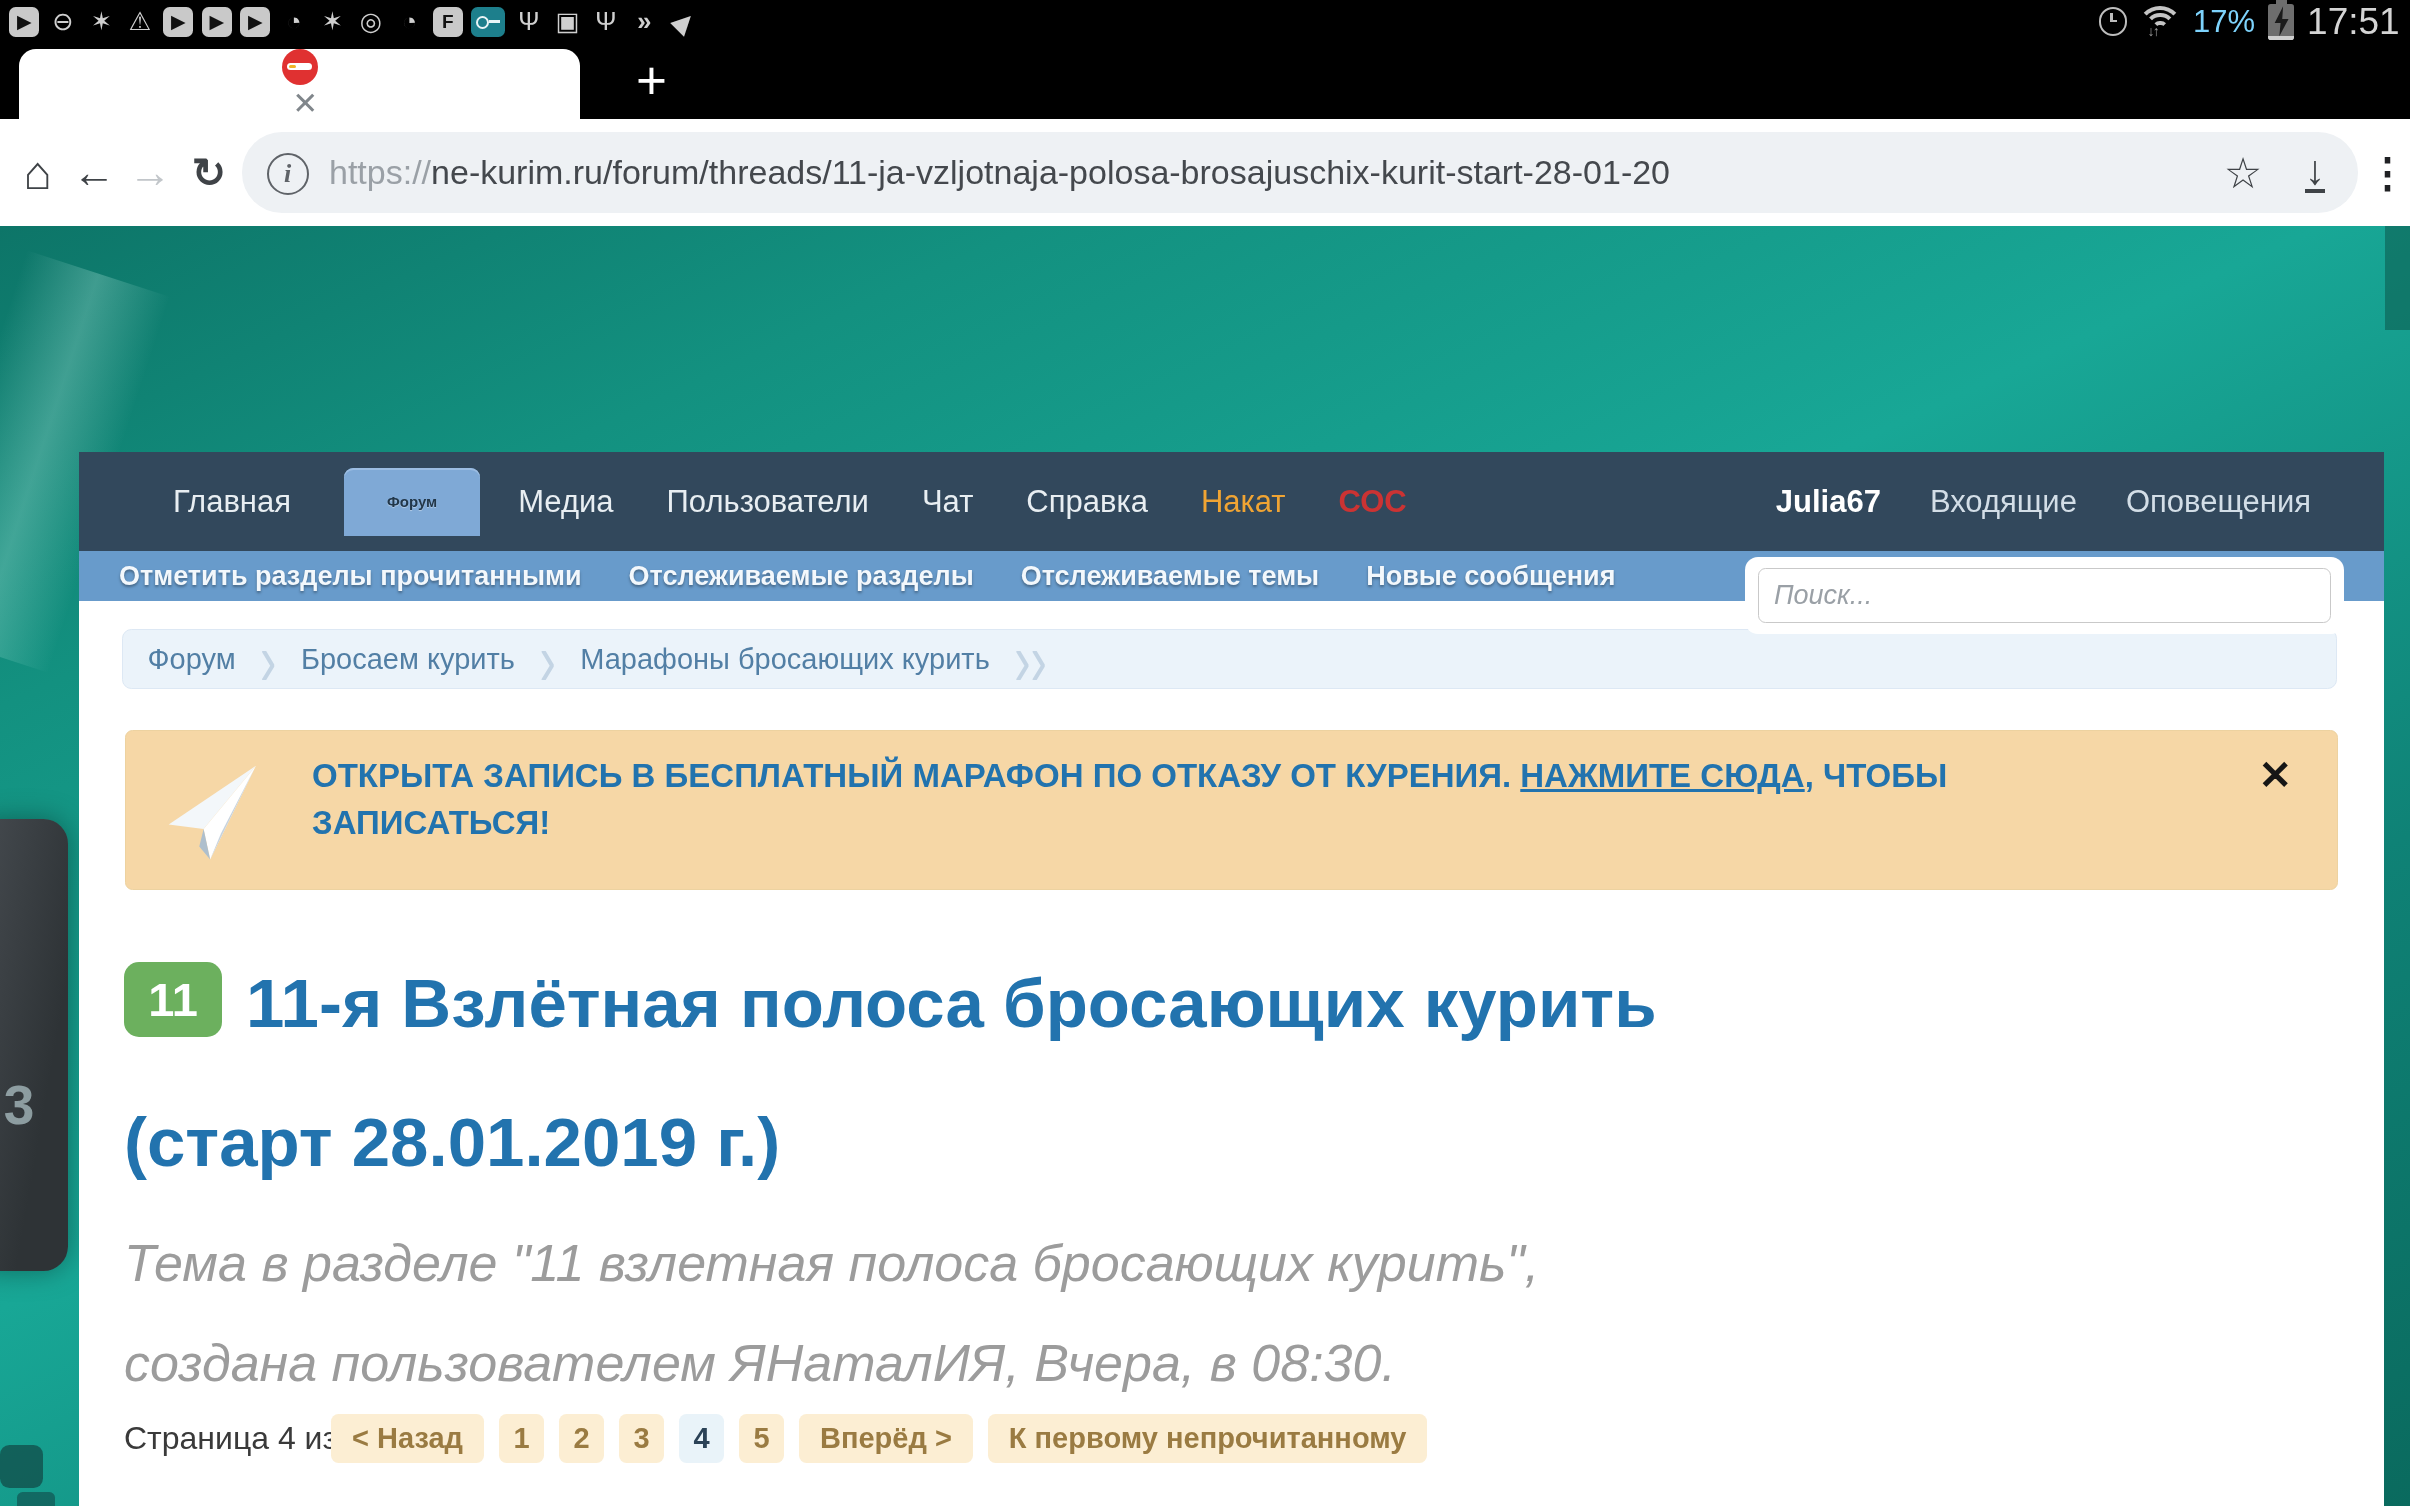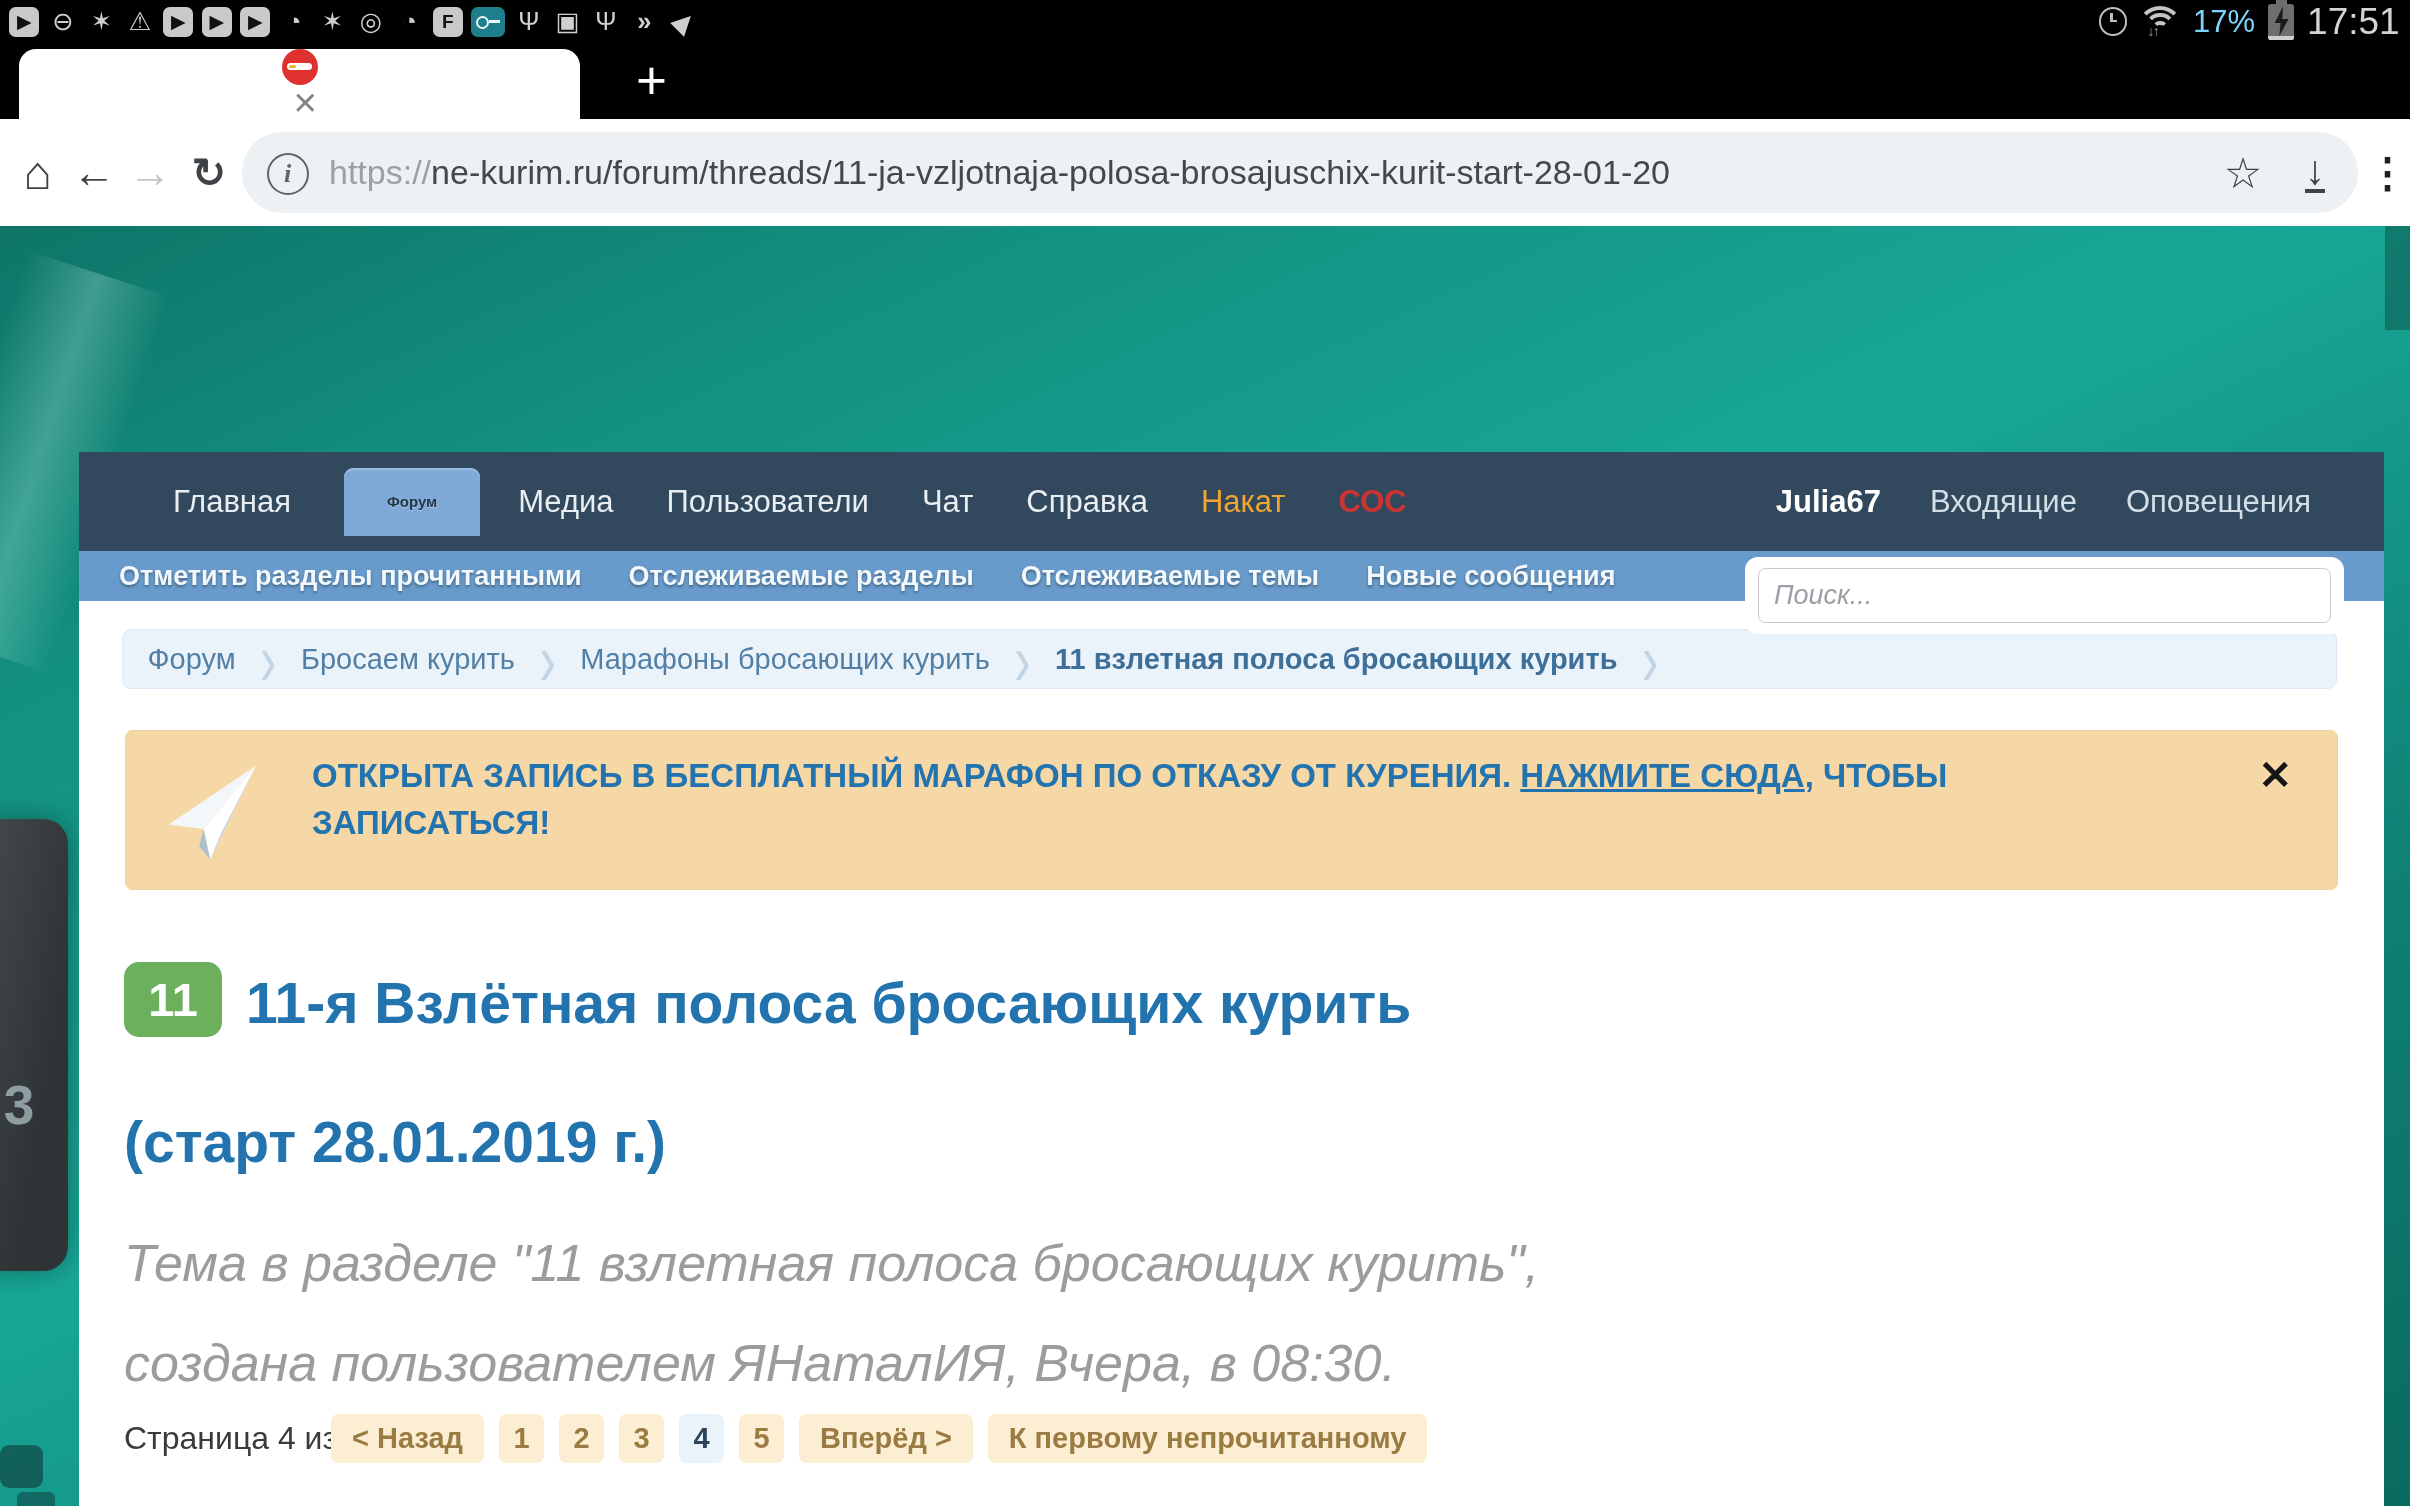--- a/index.html
+++ b/index.html
@@ -131,21 +131,21 @@
           border:1.9px solid #EDD2A0;border-radius:7.5px;box-sizing:border-box;}
   .banner .plane{position:absolute;left:34px;top:22.6px;width:109px;height:115px;}
   .banner-text{position:absolute;left:186px;top:21px;width:1864px;font-size:33px;font-weight:bold;
                color:#2273AE;line-height:47px;}
   .banner-link{text-decoration:underline;}
   .banner-close{position:absolute;right:45px;top:21px;font-size:40px;font-weight:bold;color:#161616;}
 
   
   .badge{position:absolute;left:45px;top:510px;width:98px;height:75px;background:#6CB05E;border-radius:15px;
          color:#fff;font-size:47px;font-weight:bold;display:flex;align-items:center;justify-content:center;}
-  .thread-title{position:absolute;left:45px;top:482px;width:2175px;font-size:57px;font-weight:bold;
+  .thread-title{position:absolute;left:45px;top:482px;width:2175px;font-size:69px;font-weight:bold;
                 color:#2273AE;line-height:139px;}
   .thread-title .ind{display:inline-block;width:122px;}
   .thread-sub{position:absolute;left:45px;top:761px;width:2175px;font-size:52px;font-style:italic;
               color:#9C9C9C;line-height:100px;}
 
   
   .pag-row{position:absolute;left:45px;top:962px;width:2215px;height:49px;}
   .pag-label{position:absolute;left:0;top:0;line-height:49px;font-size:32px;color:#3a3a3a;}
   .pag-btns{position:absolute;left:207px;top:0;display:flex;gap:15px;}
   .pbtn{height:49px;line-height:49px;padding:0 21px;background:#FCEED3;border-radius:7.5px;
@@ -266,21 +266,20 @@
         <input type="text" placeholder="Поиск..." style="">
       </div>
 
       <div class="breadcrumb">
         <span class="crumb">Форум</span>
         <span class="crumb-sep">›</span>
         <span class="crumb">Бросаем курить</span>
         <span class="crumb-sep">›</span>
         <span class="crumb">Марафоны бросающих курить</span>
         <span class="crumb-sep">›</span>
-        <span class="crumb last">11 взлетная полоса бросающих курить</span>
         <span class="crumb-sep">›</span>
       </div>
 
       <div class="banner">
         <svg class="plane" viewBox="0 0 100 100">
           <polygon points="88,8 8,62 40,66" fill="#f3f7fa"></polygon>
           <polygon points="88,8 40,66 46,94" fill="#ffffff"></polygon>
           <polygon points="88,8 46,94 56,70" fill="#c7d3de"></polygon>
           <polygon points="40,66 46,94 36,82" fill="#aebfcd"></polygon>
         </svg>

